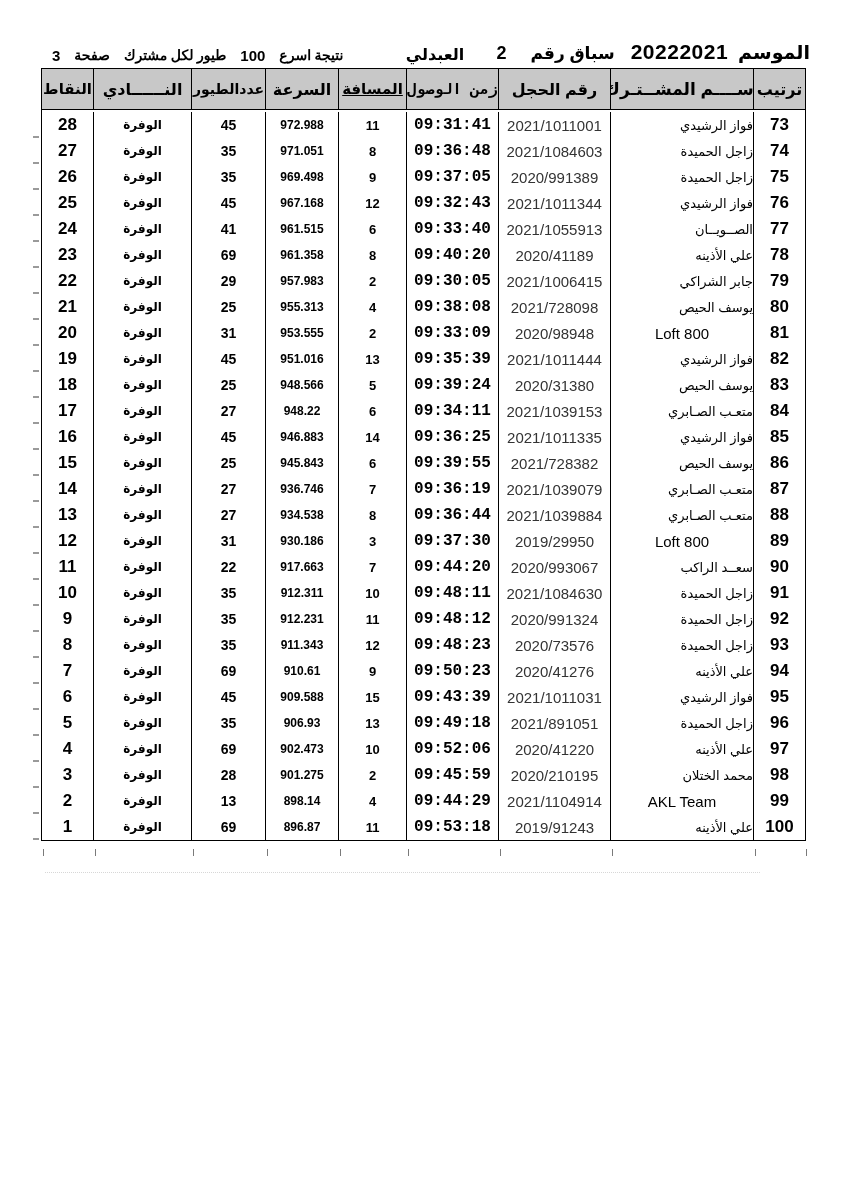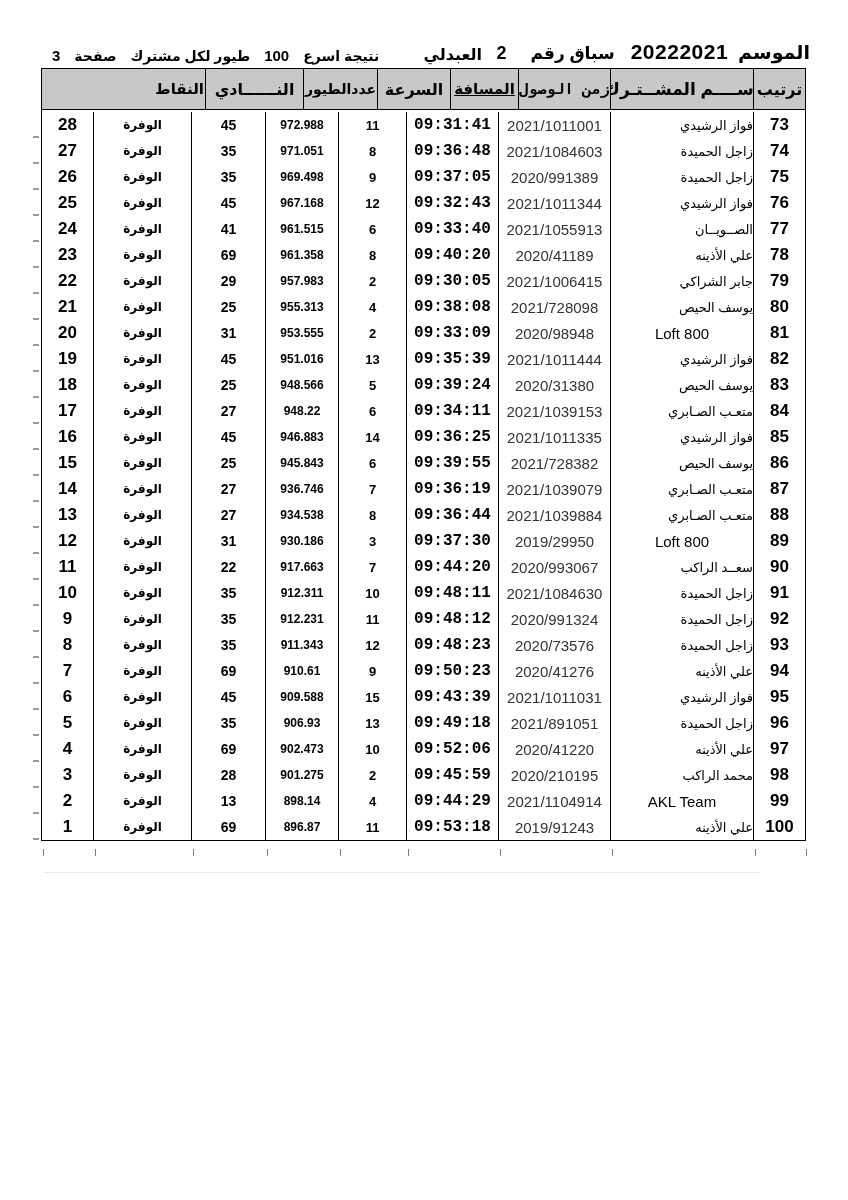--- a/index.html
+++ b/index.html
@@ -11,21 +11,21 @@
     position:absolute; top:30px; right:38px; left:52px; height:34px;
     display:flex; flex-direction:row; justify-content:space-between; align-items:flex-end;
     font-weight:bold; white-space:nowrap;
   }
   .tgroup { display:flex; align-items:flex-end; }
   .t-season-label { font-size:19px; margin-left:10px; }
   .t-season-value { font-size:21px; margin-left:16px; letter-spacing:0.5px; }
   .t-race-label   { font-size:17px; margin-left:24px;margin-top:16px; }
   .t-race-value   { font-size:18px; }
   .t-center       { font-size:16px; padding-left:30px; }
-  .t-sm           { font-size:14px; margin-left:14px; }
+  .t-sm           { font-size:14px; margin-left:14px;font-family:Liberation Serif, serif; }
   .t-num          { font-size:15px; margin-left:14px; }
   .t-last         { margin-left:0; }
 
   
   .rtable {
     position:absolute; top:68px; right:42px; width:765px;
     border-right:1px solid #000; border-left:1px solid #000;
   }
   .thead {
     display:flex; flex-direction:row; height:42px;
@@ -103,20 +103,21 @@
     <span class="t-sm">طيور لكل مشترك</span>
     <span class="t-sm">صفحة</span>
     <span class="t-num t-last">3</span>
   </div>
 </div>
 
 <div class="rtable">
   <div class="thead">
     <div class="hcell c-rank">ترتيب</div>
     <div class="hcell c-name">اســــم المشــتـرك</div>
+    <div class="hcell c-ring">رقم الحجل</div>
     <div class="hcell c-time">زمن الوصول</div>
     <div class="hcell c-dist">المسافة</div>
     <div class="hcell c-speed">السرعة</div>
     <div class="hcell c-birds">عددالطيور</div>
     <div class="hcell c-club">النــــــادي</div>
     <div class="hcell c-points">النقاط</div>
   </div>
   <div class="tbody" id="tbody">
       <div class="trow">
         <div class="cell c-rank">73</div>
@@ -388,21 +389,21 @@
         <div class="cell c-ring">2020/41220</div>
         <div class="cell c-time">09:52:06</div>
         <div class="cell c-dist">10</div>
         <div class="cell c-speed">902.473</div>
         <div class="cell c-birds">69</div>
         <div class="cell c-club">الوفرة</div>
         <div class="cell c-points">4</div>
       </div>
       <div class="trow">
         <div class="cell c-rank">98</div>
-        <div class="cell c-name">محمد الراكب</div>
+        <div class="cell c-name">محمد الختلان</div>
         <div class="cell c-ring">2020/210195</div>
         <div class="cell c-time">09:45:59</div>
         <div class="cell c-dist">2</div>
         <div class="cell c-speed">901.275</div>
         <div class="cell c-birds">28</div>
         <div class="cell c-club">الوفرة</div>
         <div class="cell c-points">3</div>
       </div>
       <div class="trow">
         <div class="cell c-rank">99</div>

